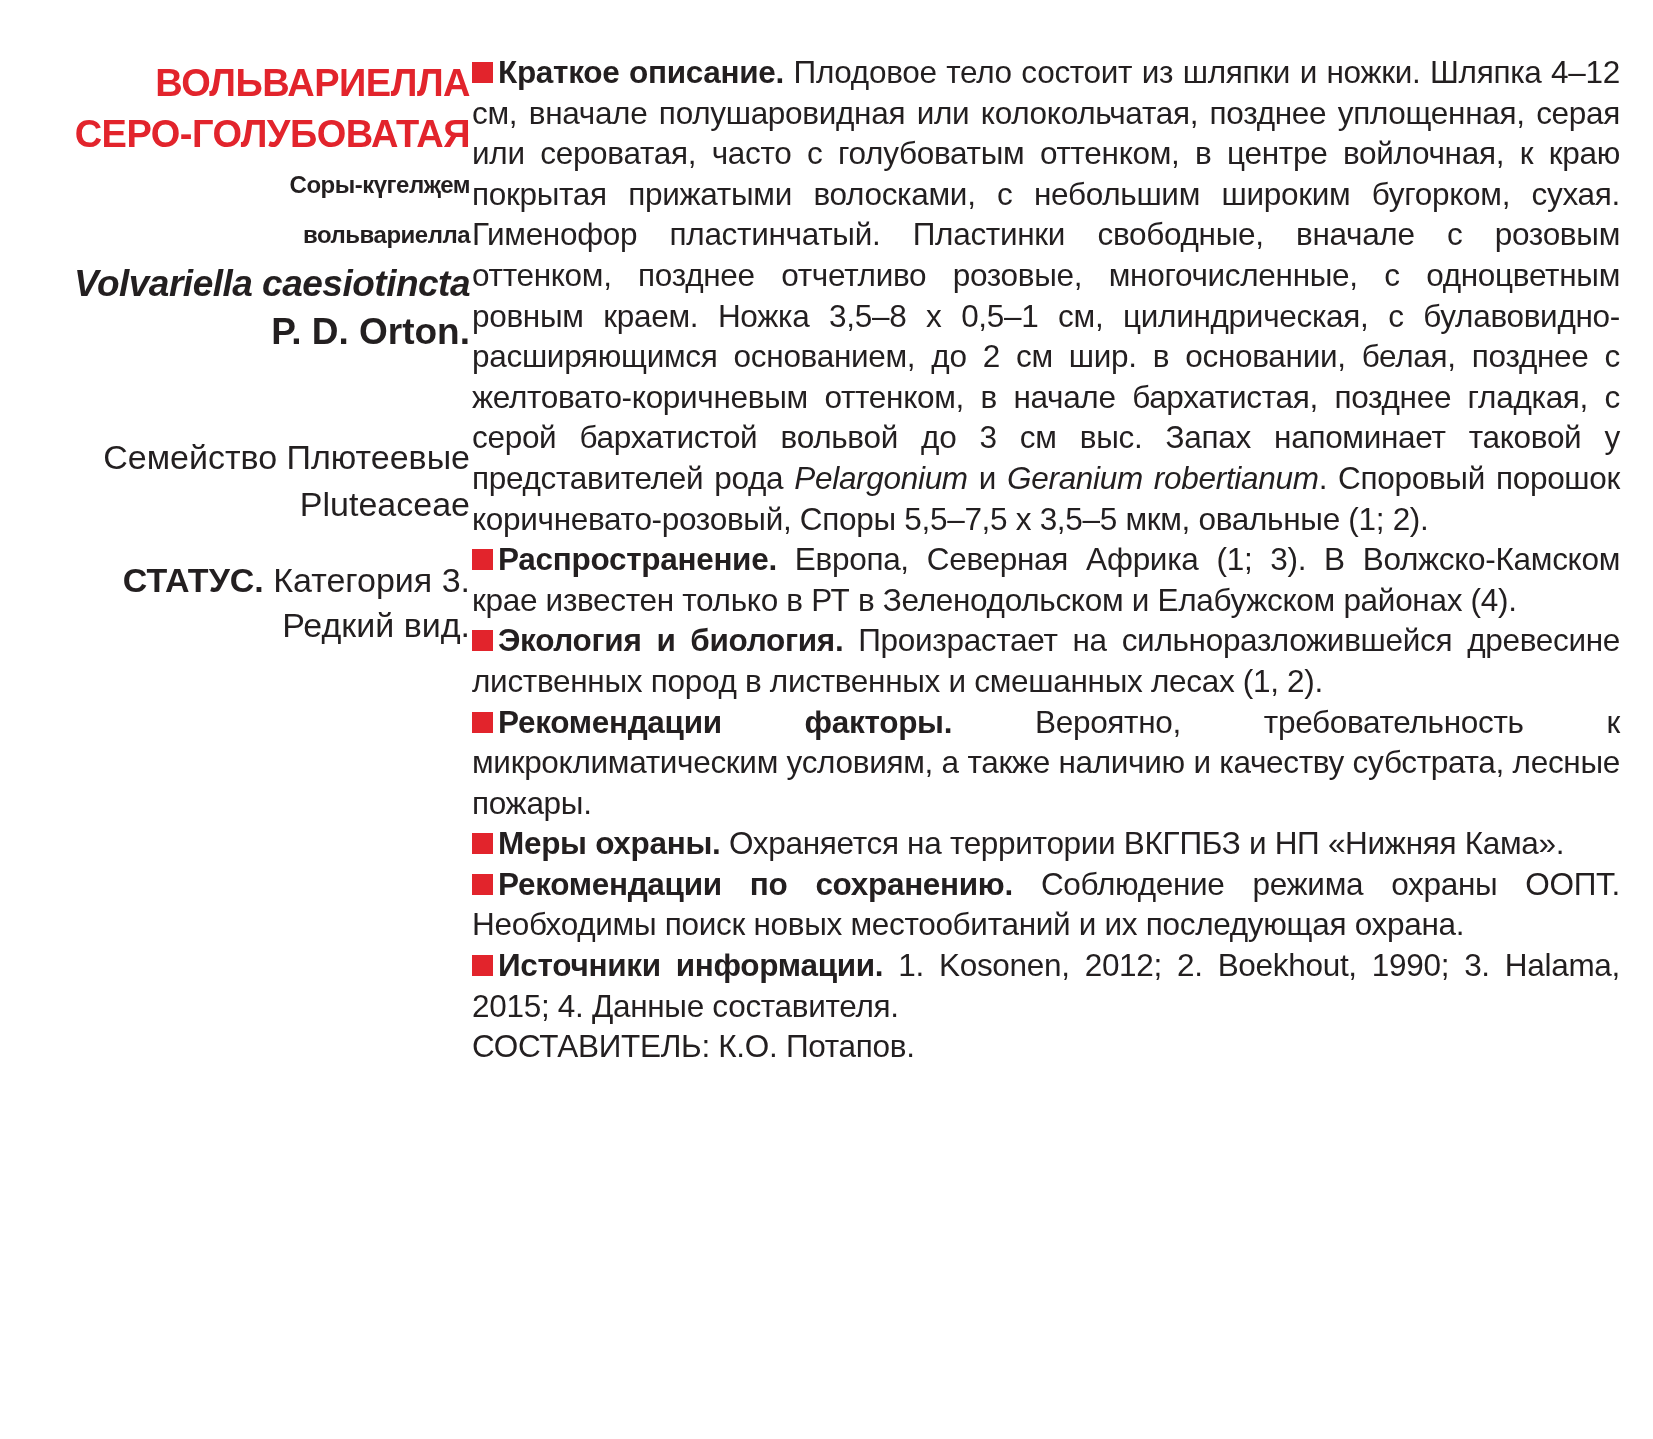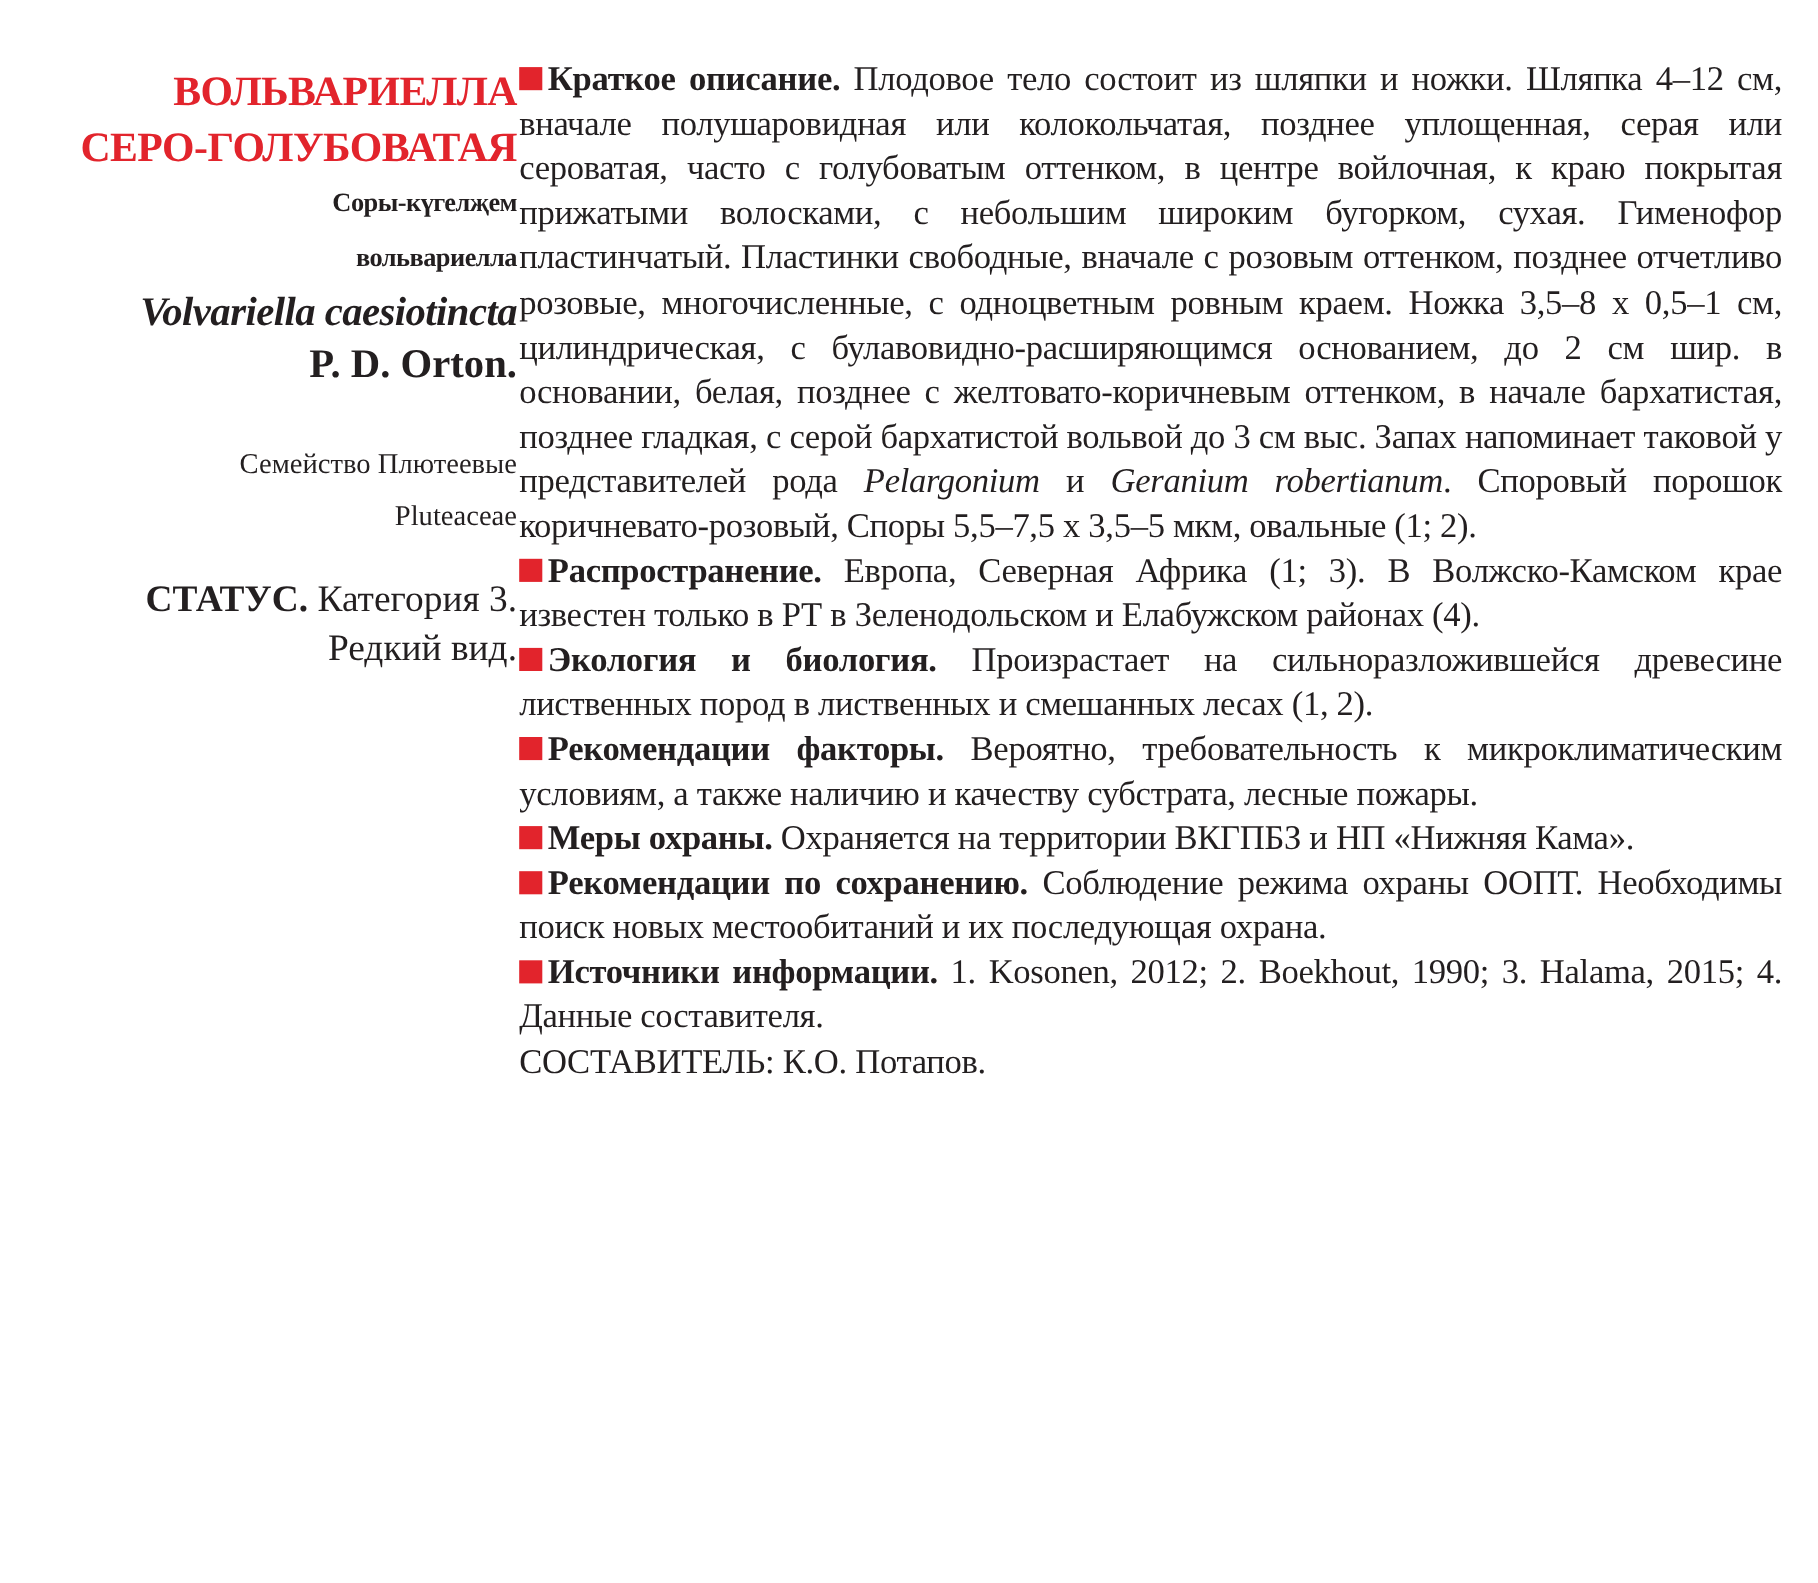--- a/index.html
+++ b/index.html
@@ -9,21 +9,21 @@
   }
   * { box-sizing: border-box; }
   html, body { margin: 0; padding: 0; }
   body { background: #ffffff; }
 
   .page {
     position: relative;
     width: 1653px;
     height: 1067px;
     background: var(--bg);
-    font-family: Liberation Serif, serif;
+    font-family: Liberation Sans, sans-serif;
     color: var(--ink);
     overflow: hidden;
   }
 
   
   .left-col {
     position: absolute;
     left: 58px;
     top: 58px;
     width: 412px;
@@ -48,22 +48,22 @@
     font-size: 37px;
     line-height: 48px;
     letter-spacing: -0.5px;
   }
   .author {
     font-weight: 700;
     font-size: 37px;
     line-height: 48px;
   }
   .family {
-    margin-top: 42px;
-    font-size: 26px;
+    margin-top: 78px;
+    font-size: 34px;
     line-height: 47px;
   }
   .status {
     margin-top: 30px;
     font-size: 34px;
     line-height: 45px;
   }
   .status .lbl { font-weight: 700; }
 
   

